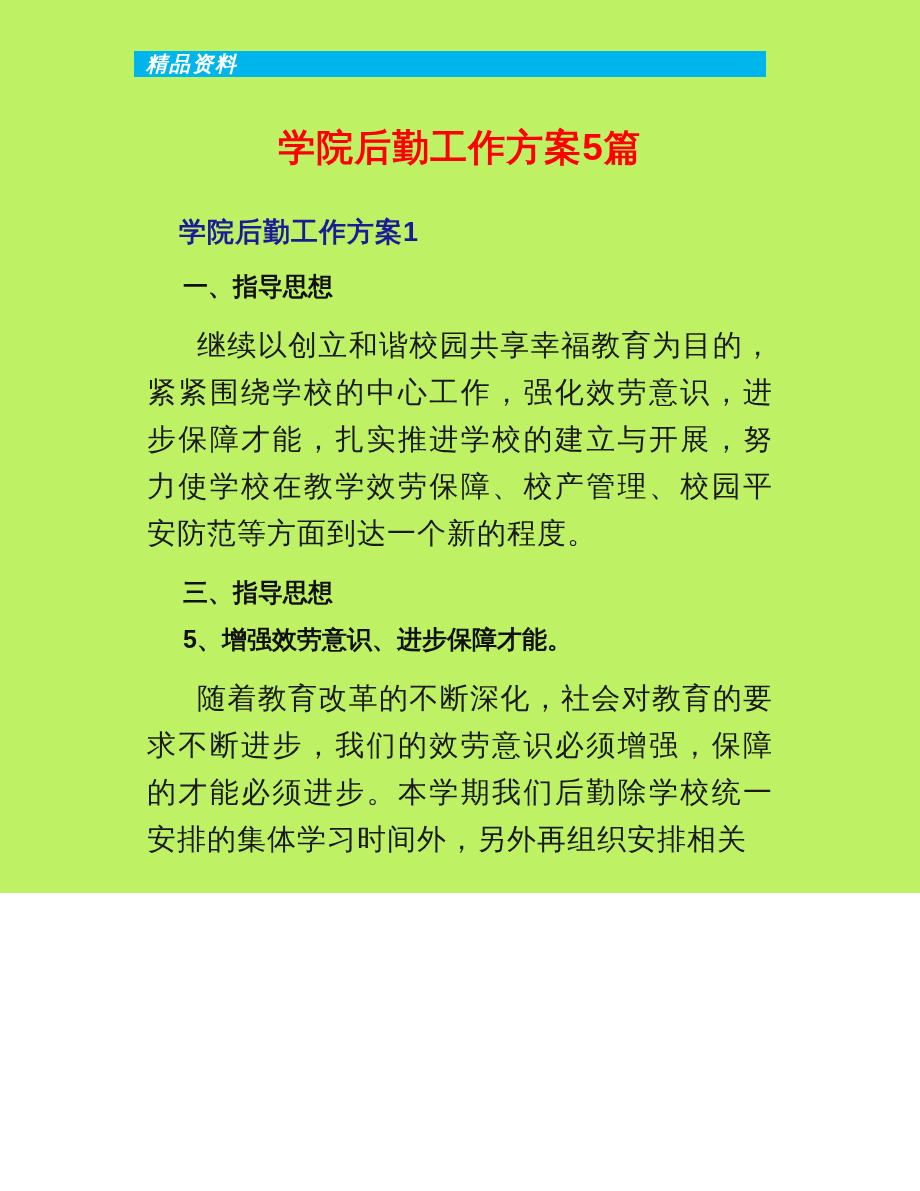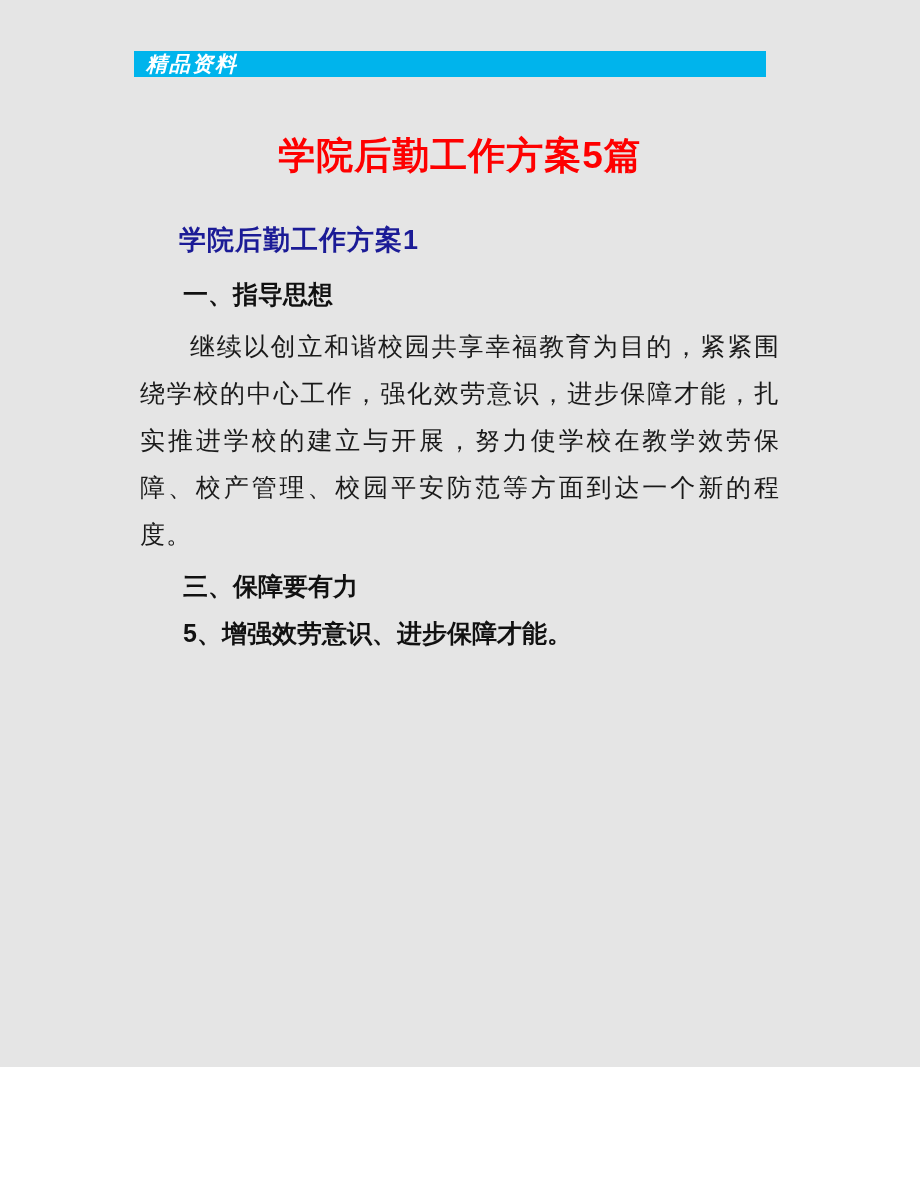--- a/index.html
+++ b/index.html
@@ -3,22 +3,22 @@
 <meta charset="utf-8">
 <style>
   html, body {
     margin: 0;
     padding: 0;
     background: #ffffff;
   }
   .page {
     position: relative;
     width: 920px;
-    height: 1067px;
-    background: #e5e5e5;
+    height: 893px;
+    background: #bef264;
     overflow: hidden;
     font-family: "Liberation Serif", "DejaVu Serif", serif;
   }
   .banner {
     position: absolute;
     left: 134px;
     top: 51px;
     width: 632px;
     height: 26px;
     display: flex;
@@ -31,21 +31,21 @@
     font-weight: bold;
     font-style: italic;
     font-size: 21px;
     line-height: 26px;
     letter-spacing: 2px;
     white-space: nowrap;
   }
   .content {
     position: absolute;
     left: 135px;
-    top: 105px;
+    top: 97px;
     width: 650px;
   }
   .doc-title {
     margin-top: 25px;
     font-family: "Liberation Sans", "DejaVu Sans", sans-serif;
     font-weight: bold;
     font-size: 37px;
     line-height: 52px;
     text-align: center;
     letter-spacing: 1px;
@@ -65,23 +65,23 @@
   }
   .blocks .heading {
     font-family: "Liberation Sans", "DejaVu Sans", sans-serif;
     font-weight: bold;
     font-size: 25px;
     line-height: 47px;
     text-indent: 48px;
     color: #111111;
   }
   .blocks .paragraph {
-    margin: 5px;
+    margin: 12px;
     font-family: "Liberation Serif", "DejaVu Serif", serif;
-    font-size: 25px;
+    font-size: 29px;
     line-height: 47px;
     text-align: justify;
     text-indent: 50px;
     letter-spacing: 1px;
     color: #1a1a1a;
   }
 </style>
 </head>
 <body>
 
@@ -92,18 +92,19 @@
   </div>
 
   <div class="content">
     <div class="doc-title" style="color: rgb(254, 0, 0);">学院后勤工作方案5篇</div>
 
     <div class="doc-subtitle" style="color: rgb(27, 27, 150);">学院后勤工作方案1</div>
 
     <div class="blocks">
         <div class="heading">一、指导思想</div>
         <p class="paragraph">继续以创立和谐校园共享幸福教育为目的，紧紧围绕学校的中心工作，强化效劳意识，进步保障才能，扎实推进学校的建立与开展，努力使学校在教学效劳保障、校产管理、校园平安防范等方面到达一个新的程度。</p>
-        <div class="heading">三、保障要有力</div>
+        <div class="heading">三、指导思想</div>
         <div class="heading">5、增强效劳意识、进步保障才能。</div>
+        <p class="paragraph">随着教育改革的不断深化，社会对教育的要求不断进步，我们的效劳意识必须增强，保障的才能必须进步。本学期我们后勤除学校统一安排的集体学习时间外，另外再组织安排相关</p>
       </div>
   </div>
 
 </div>
 
 </body></html>

